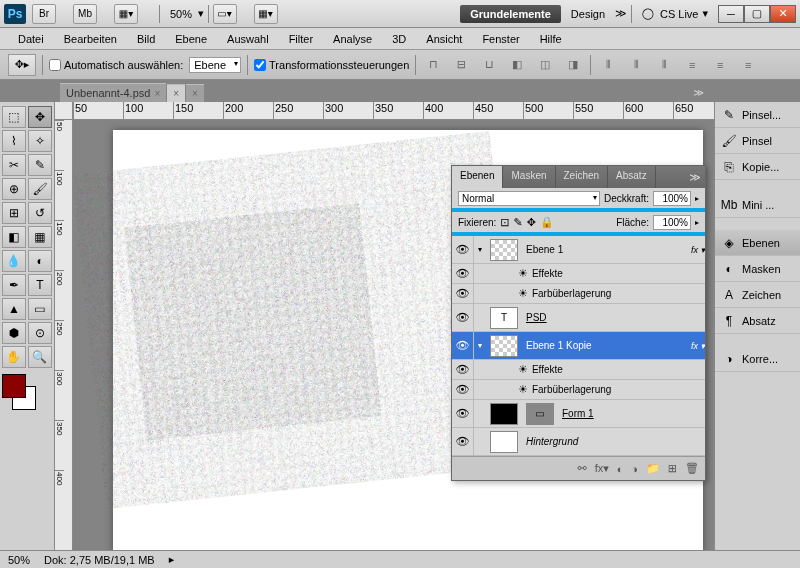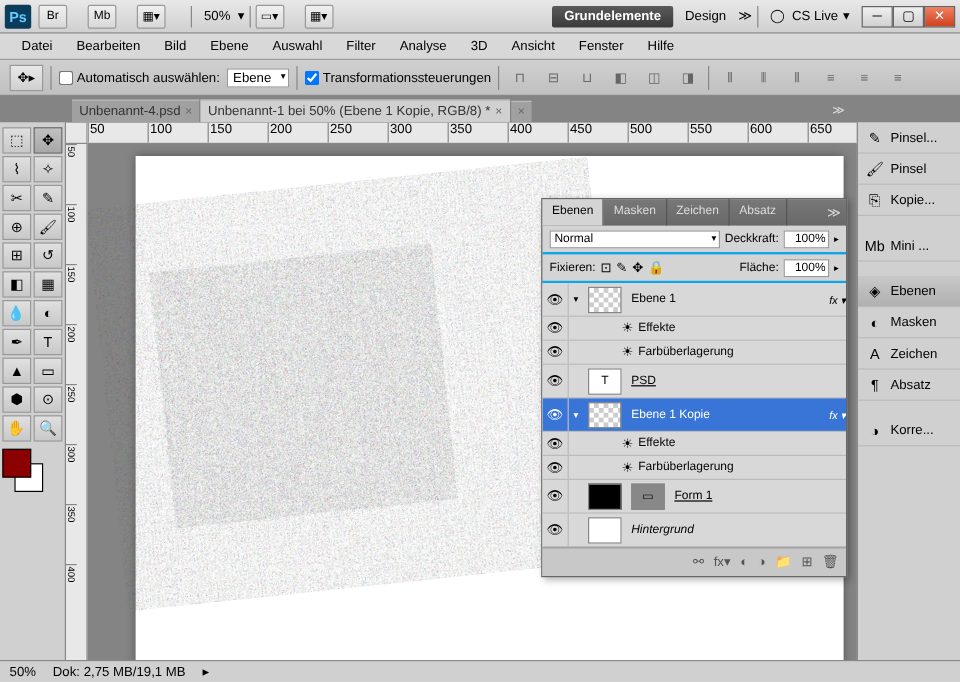--- a/index.html
+++ b/index.html
@@ -50,21 +50,21 @@
 .right-panels { width:86px; background:#d0d0d0; border-left:1px solid #888; display:flex; flex-direction:column; flex-shrink:0; }
 .rp-item { height:26px; display:flex; align-items:center; padding:0 6px; gap:5px; cursor:pointer; border-bottom:1px solid #bbb; font-size:10px; }
 .rp-item.sel { background:linear-gradient(#c8c8c8,#b0b0b0); }
 .rp-icon { width:16px; height:16px; display:flex; align-items:center; justify-content:center; font-size:12px; }
 .rp-gap { height:12px; }
 .layers-panel { position:absolute; top:165px; left:451px; width:255px; background:#d4d4d4; border:1px solid #666; box-shadow:2px 2px 6px rgba(0,0,0,.3); z-index:50; }
 .lp-tabs { height:22px; background:linear-gradient(#787878,#686868); display:flex; align-items:stretch; }
 .lp-tab { padding:4px 8px; color:#ddd; cursor:pointer; font-size:10px; border-right:1px solid #555; }
 .lp-tab.active { background:#d4d4d4; color:#000; }
 .lp-collapse { margin-left:auto; width:20px; color:#ddd; display:flex; align-items:center; justify-content:center; cursor:pointer; }
-.lp-row { display:flex; align-items:center; padding:1px 6px; gap:4px; border-bottom:2px solid #0ea5e9; height:24px;justify-content:flex-end; }
+.lp-row { display:flex; align-items:center; padding:1px 6px; gap:4px; border-bottom:4px solid #0ea5e9; height:24px;justify-content:flex-end; }
 .lp-row .sel { background:#fff; border:1px solid #999; padding:1px 12px 1px 3px; position:relative; flex:1; font-size:10px; }
 .lp-row .sel::after { content:"▾"; position:absolute; right:2px; font-size:8px; }
 .lp-row .inp { background:#fff; border:1px solid #999; width:38px; padding:1px 2px; font-size:10px; text-align:right; }
 .lp-row .lbl { font-size:10px; }
 .lp-layers { max-height:240px; overflow-y:auto; background:#d8d8d8; }
 .layer { display:flex; align-items:center; height:28px; border-bottom:1px solid #bbb; cursor:pointer; }
 .layer.sel { background:#3875d7; color:#fff; }
 .layer.sub { height:20px; }
 .layer .eye { width:22px; text-align:center; border-right:1px solid #bbb; height:100%; display:flex; align-items:center; justify-content:center; font-size:11px; }
 .layer .thumb { width:28px; height:22px; background:#fff; border:1px solid #888; margin:0 4px; display:flex; align-items:center; justify-content:center; font-size:10px; }
@@ -160,21 +160,20 @@
   <div class="opt-icon">≡</div>
   <div class="opt-icon">≡</div>
 </div>
 
 <div class="doc-tabs" id="doctabs">
   <div class="doc-tab">
       <span>Unbenannt-4.psd</span>
       <span class="x">×</span>
     </div>
     <div class="doc-tab active">
-      <span>Unbenannt-1 bei 50% (Ebene 1 Kopie, RGB/8) *</span>
       <span class="x">×</span>
     </div>
     <div class="doc-tab">
       <span class="x">×</span>
     </div>
     <span style="position:absolute;right:92px;color:#ddd;font-size:10px;padding:4px">≫</span>
 </div>
 
 <div class="main">
   <div class="tools">

